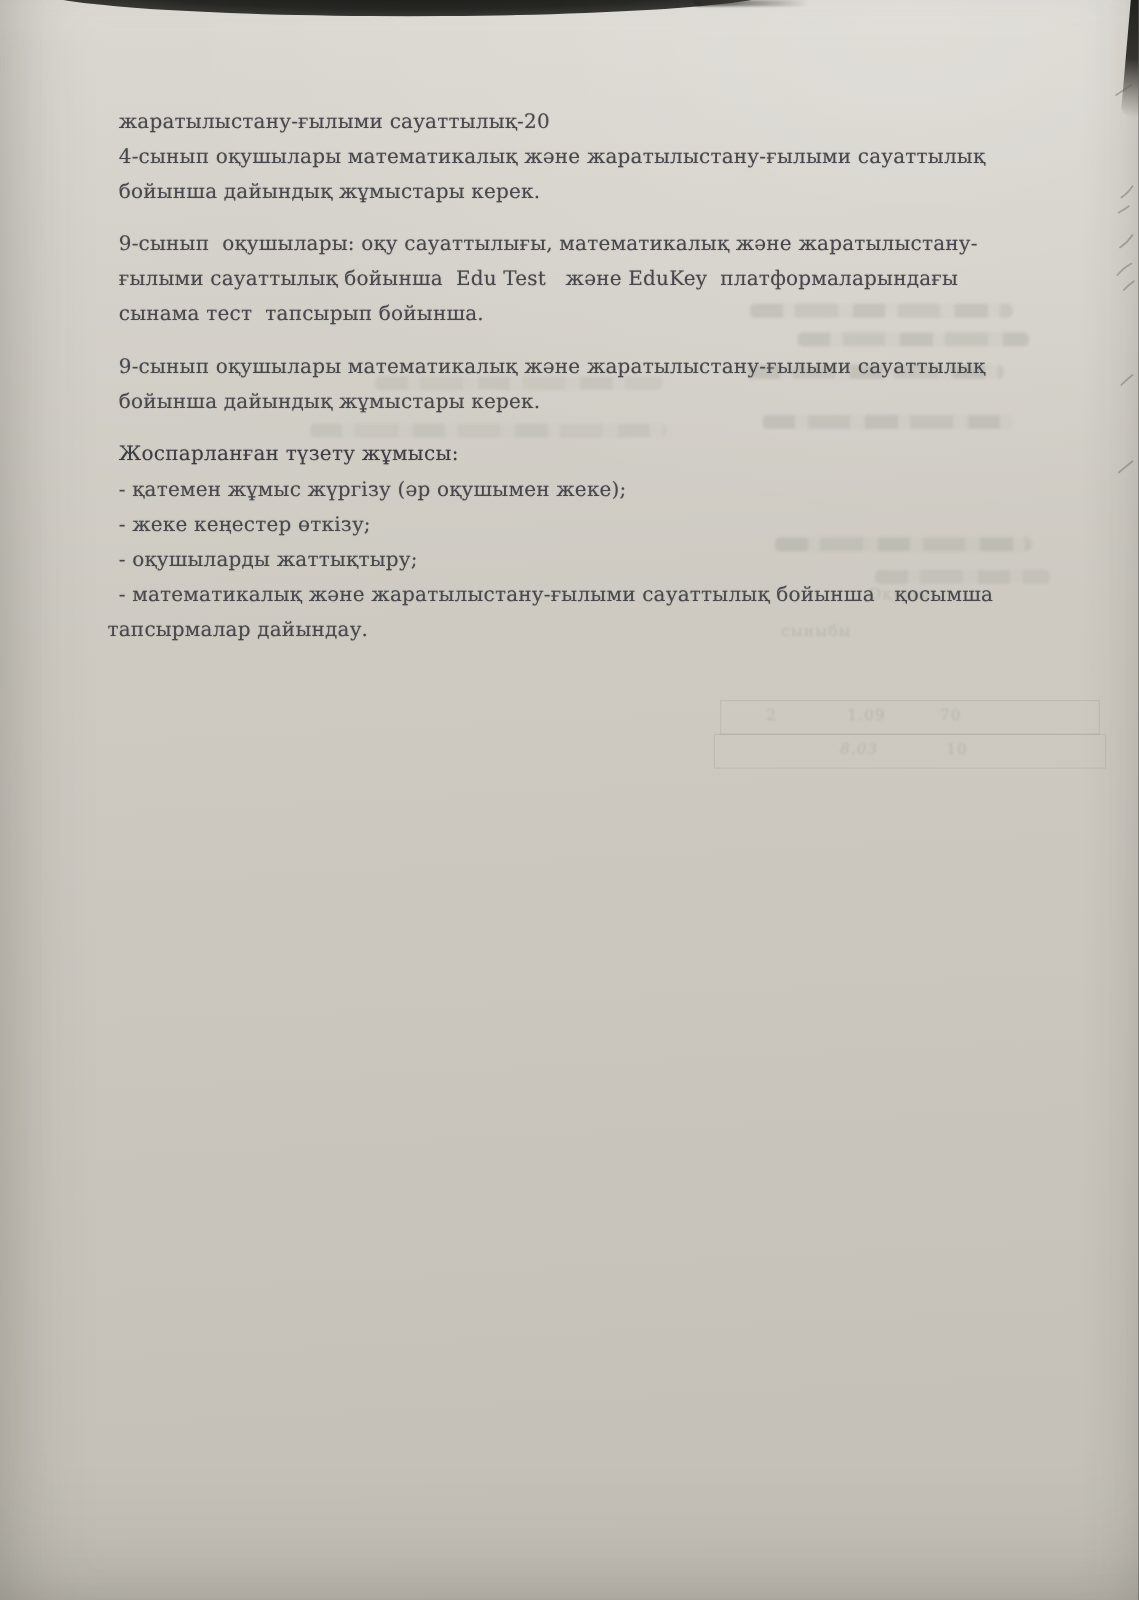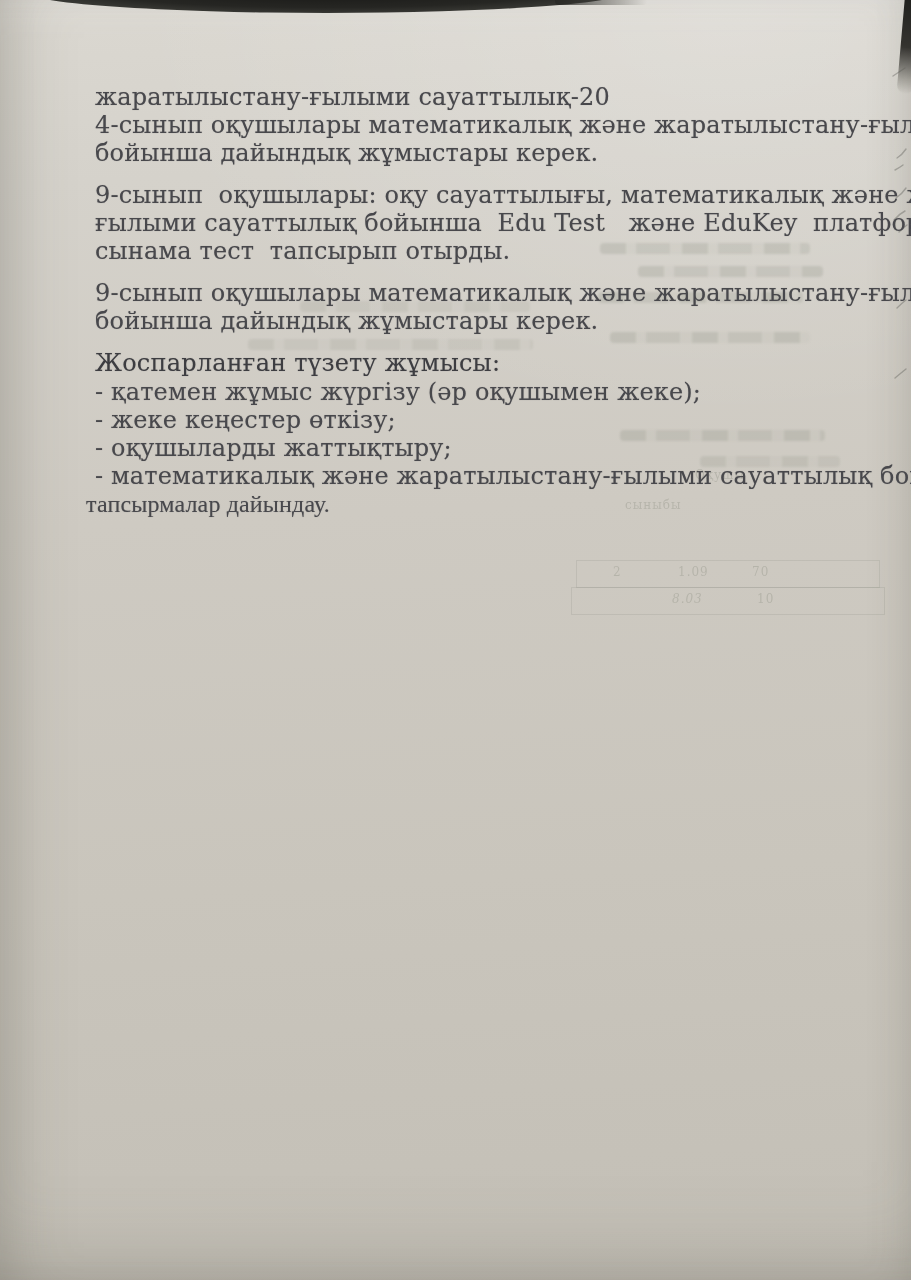--- a/index.html
+++ b/index.html
@@ -33,21 +33,21 @@
   }
   .edge-corner{
     position:absolute;top:-10px;right:-7px;width:17px;height:104px;
     transform:rotate(5deg);
     background:linear-gradient(182deg,#1d1d1b 0%,#34332f 55%,rgba(90,88,80,.4) 85%,rgba(120,118,108,0) 100%);
     border-radius:0 0 10px 10px;filter:blur(.5px);
   }
   
   .doc{
     position:absolute;top:83px;left:95px;width:782px;
-    color:#48484c;font-size:24px;line-height:28px;letter-spacing:.15px;
+    color:#48484c;font-size:16px;line-height:28px;letter-spacing:.15px;
     text-shadow:0 0 1px rgba(72,72,76,.38);
   }
   .block{margin:0 0 14px 0;}
   .line{white-space:pre;}
   .heading .line{font-weight:normal;color:#3d3d41;letter-spacing:.2px;}
   .list{margin-bottom:16px;}
   
   .bleed-layer{position:absolute;inset:0;pointer-events:none;}
   .smudge{
     position:absolute;height:11px;border-radius:4px;filter:blur(1.1px);
@@ -110,35 +110,35 @@
 
     <div class="block">
       <div class="line">жаратылыстану-ғылыми сауаттылық-20</div>
       <div class="line">4-сынып оқушылары математикалық және жаратылыстану-ғылыми сауаттылық</div>
       <div class="line">бойынша дайындық жұмыстары керек.</div>
     </div>
 
     <div class="block">
       <div class="line">9-сынып  оқушылары: оқу сауаттылығы, математикалық және жаратылыстану-</div>
       <div class="line">ғылыми сауаттылық бойынша  Edu Test   және EduKey  платформаларындағы</div>
-      <div class="line">сынама тест  тапсырып отырды.</div>
+      <div class="line">сынама тест  тапсырып бойынша.</div>
     </div>
 
 
     <div class="block">
       <div class="line">9-сынып оқушылары математикалық және жаратылыстану-ғылыми сауаттылық</div>
       <div class="line">бойынша дайындық жұмыстары керек.</div>
     </div>
 
     <div class="block heading" style="margin-bottom:1px;">
       <div class="line">Жоспарланған түзету жұмысы:</div>
     </div>
 
     <div class="block list">
       <div class="line">- қатемен жұмыс жүргізу (әр оқушымен жеке);</div>
       <div class="line">- жеке кеңестер өткізу;</div>
       <div class="line">- оқушыларды жаттықтыру;</div>
       <div class="line">- математикалық және жаратылыстану-ғылыми сауаттылық бойынша   қосымша</div>
-      <div class="line" style="margin-left:-9px;font-family:Liberation Serif, serif;">тапсырмалар дайындау.</div>
+      <div class="line" style="margin-left:-9px;">тапсырмалар дайындау.</div>
     </div>
 
   </div>
 </div>
 
 </body></html>

